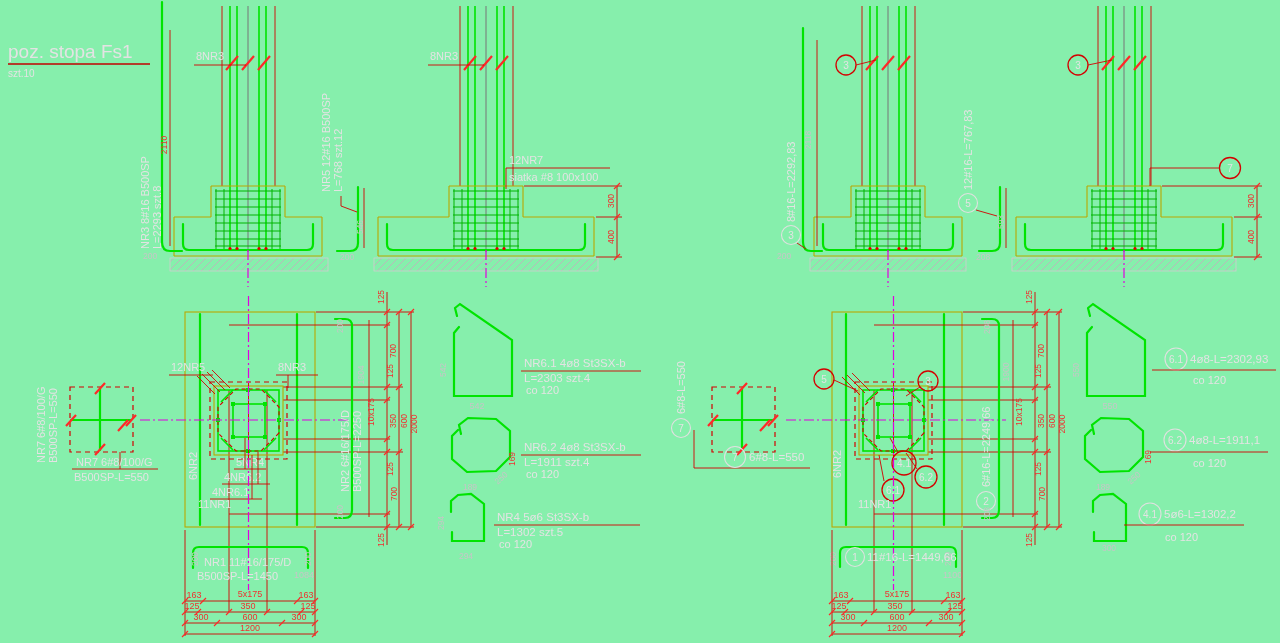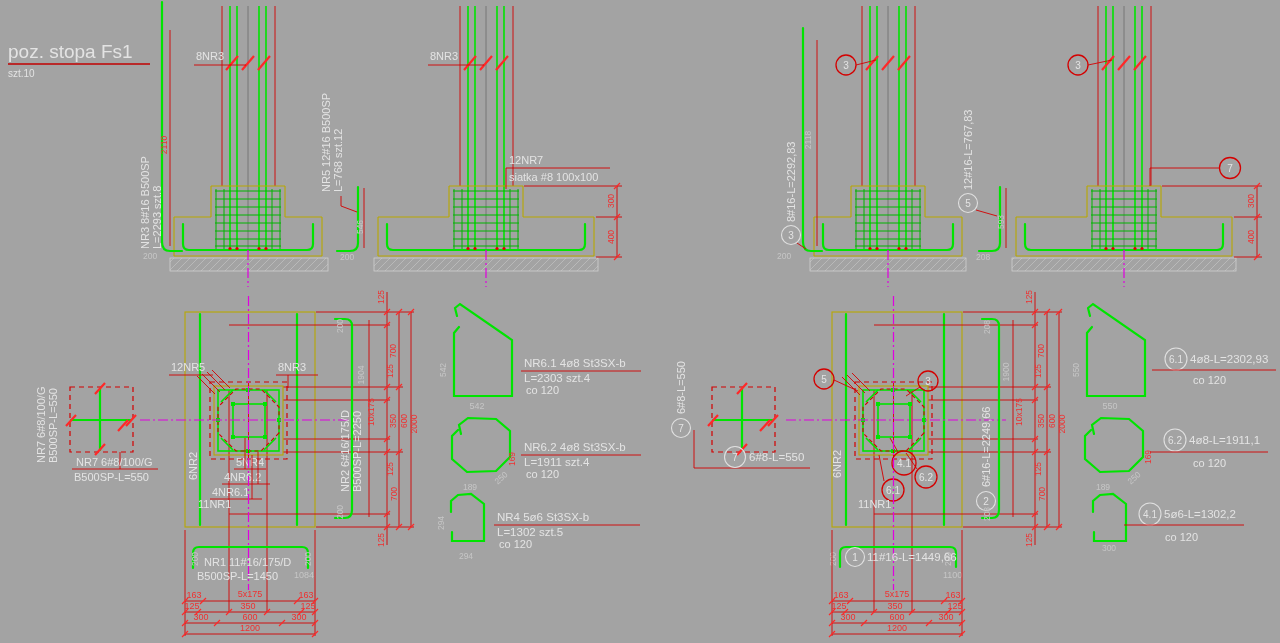--- a/index.html
+++ b/index.html
@@ -1,16 +1,16 @@
 <!DOCTYPE html>
 <html><head>
 <meta charset="utf-8">
 <style>
   html,body{margin:0;padding:0;background:#000;}
-  #stage{width:1280px;height:643px;background:#a3a3a3;position:relative;overflow:hidden;}
+  #stage{width:1280px;height:643px;background:#86efac;position:relative;overflow:hidden;}
   svg{font-family:"Liberation Sans", sans-serif;}
   .g2{stroke:#00e400;stroke-width:2.2;fill:none;stroke-linecap:round;}
   .gb{stroke:#00e400;stroke-width:1.6;fill:none;}
   .g1{stroke:#00b400;stroke-width:1;fill:none;}
   .y{stroke:#b9a800;stroke-width:1.1;fill:none;}
   .r{stroke:#d40000;stroke-width:0.9;fill:none;}
   .rd{stroke:#d40000;stroke-width:1.2;fill:none;stroke-dasharray:5 4;}
   .rt{stroke:#ff2828;stroke-width:2.2;fill:none;}
   .tk{stroke:#ff2828;stroke-width:1.2;fill:none;}
   .m{stroke:#e000e0;stroke-width:1.2;fill:none;stroke-dasharray:10 3 2 3;}

